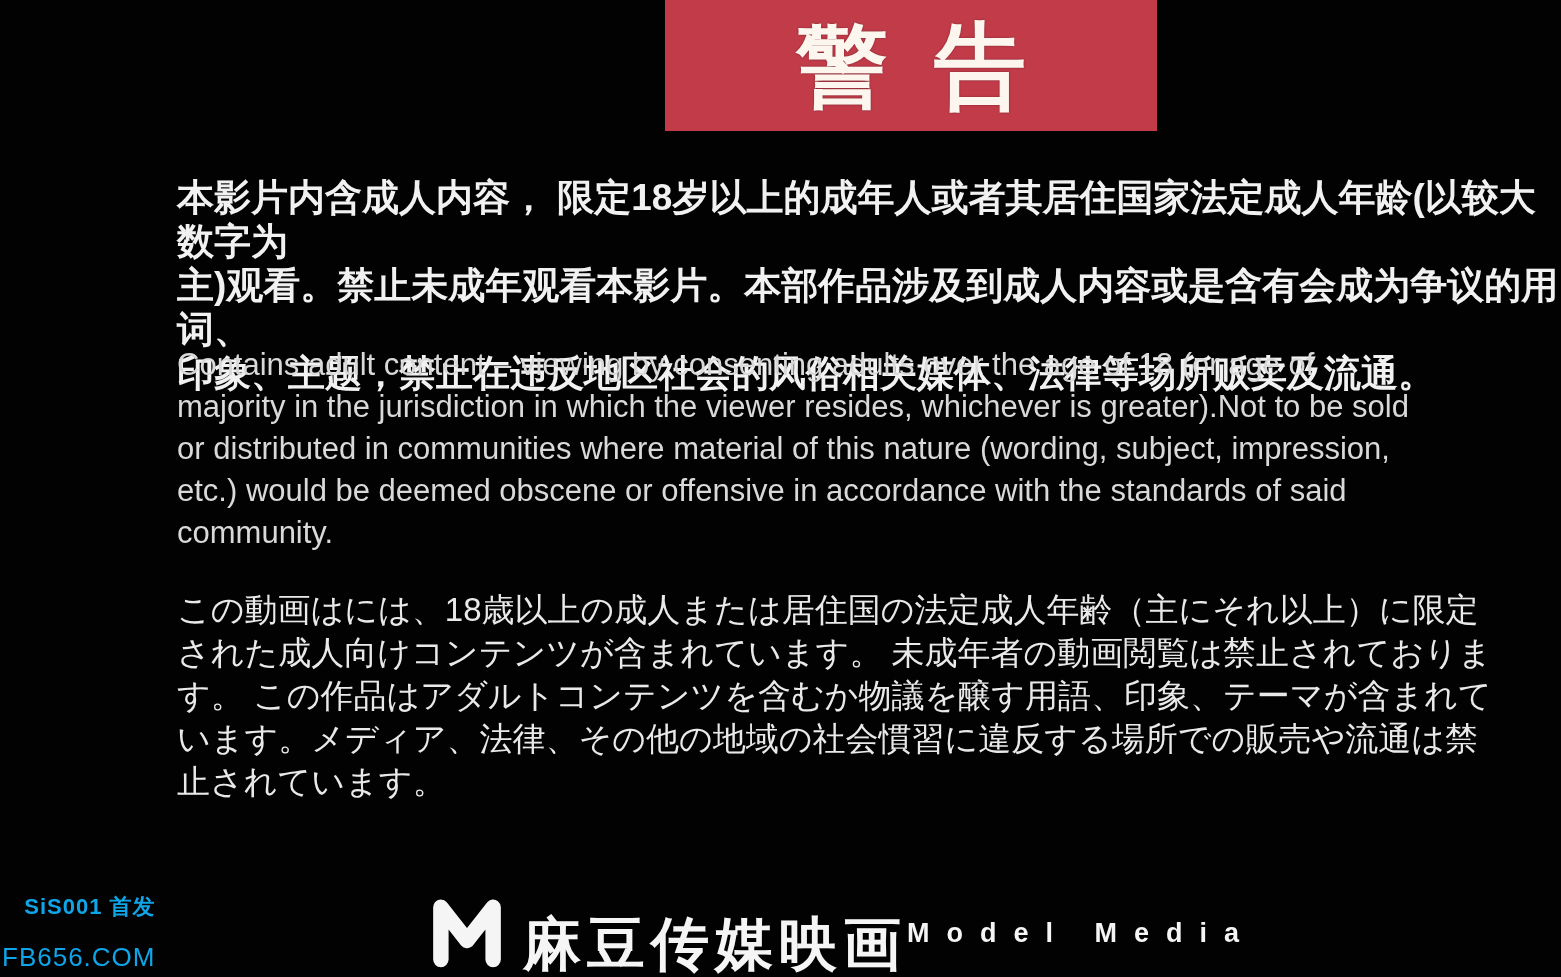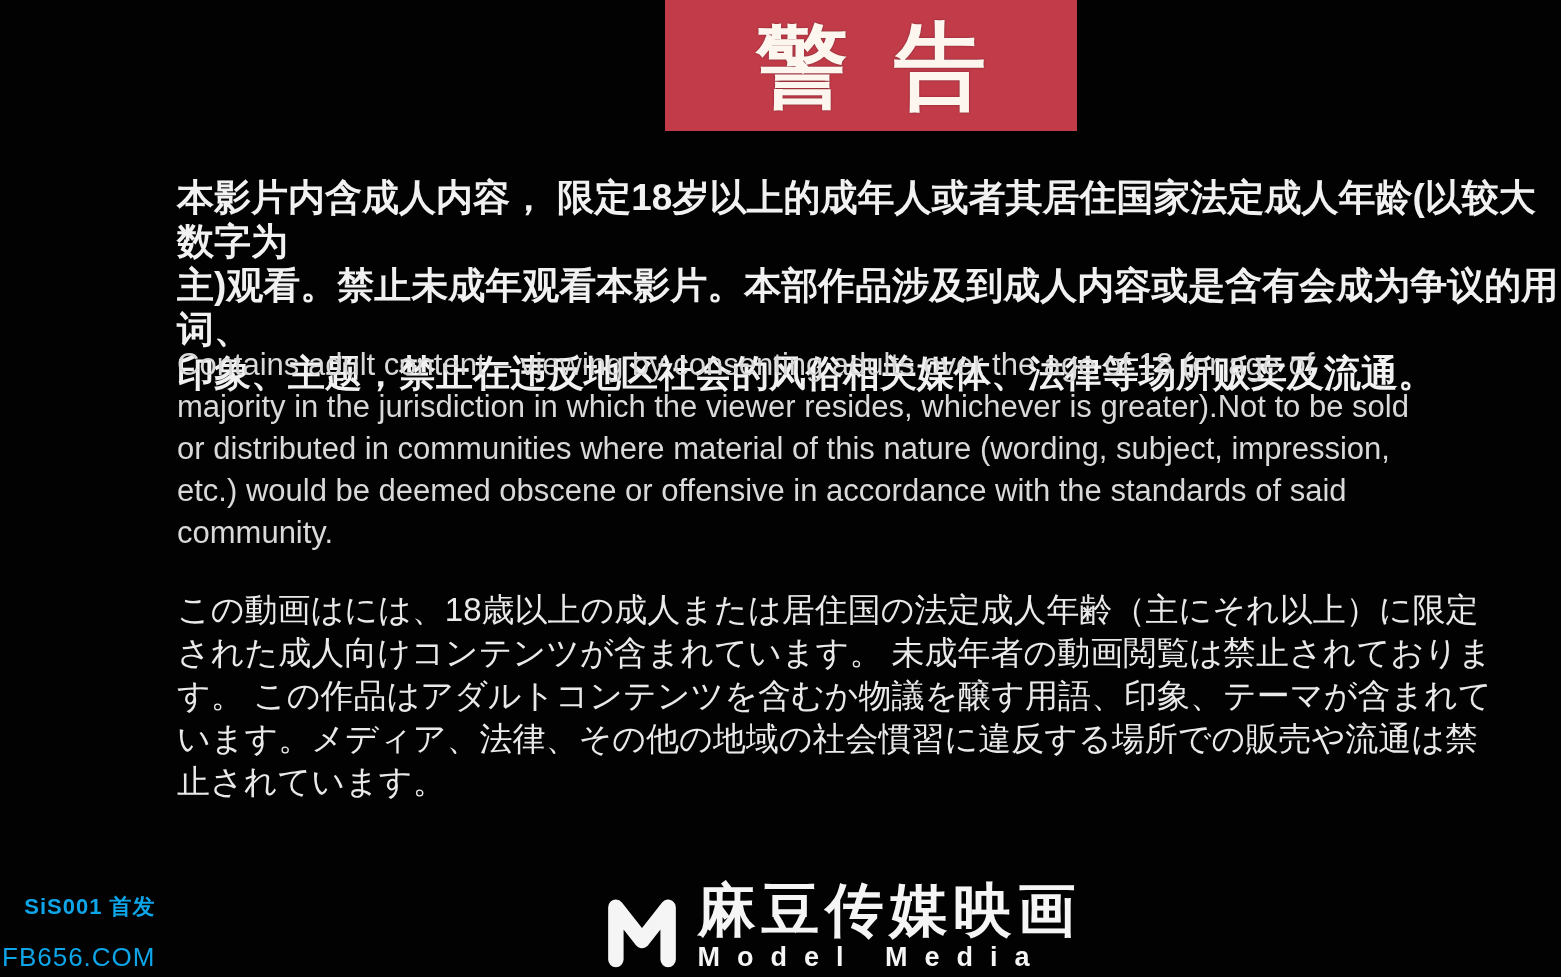--- a/index.html
+++ b/index.html
@@ -15,21 +15,21 @@
     left: 0; top: 0;
     width: 1561px; height: 977px;
     background: #020202;
   }
   .preline { white-space: pre-line; }
 
   
   .banner {
     position: absolute;
     left: 665px; top: 0;
-    width: 412px; height: 131px;
+    width: 492px; height: 131px;
     background: #c23b49;
     display: flex;
     align-items: center;
     justify-content: center;
   }
   .banner-title {
     color: #fdf6ee;
     font-size: 92px;
     font-weight: bold;
     letter-spacing: 46px;
@@ -77,21 +77,21 @@
     display: flex;
     justify-content: center;
     transform: translateX(62px);
     align-items: flex-end;
     gap: 18px;
   }
   .logo-m {
     width: 76px; height: 84px;
     display: block;
   }
-  .logo-text { display: flex; flex-direction: column; align-items: stretch; }
+  .logo-text { display: flex; align-items: stretch; }
   .logo-zh {
     color: #f5f5f5;
     font-size: 58px;
     font-weight: bold;
     letter-spacing: 6px;
     line-height: 1.0;
     white-space: nowrap;
   }
   .logo-en {
     color: #f5f5f5;

